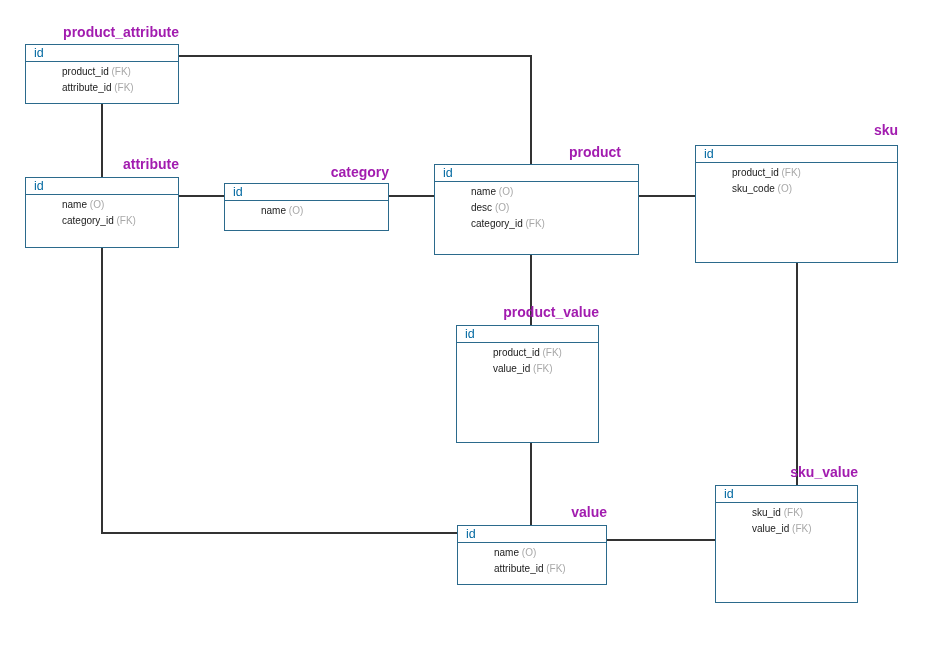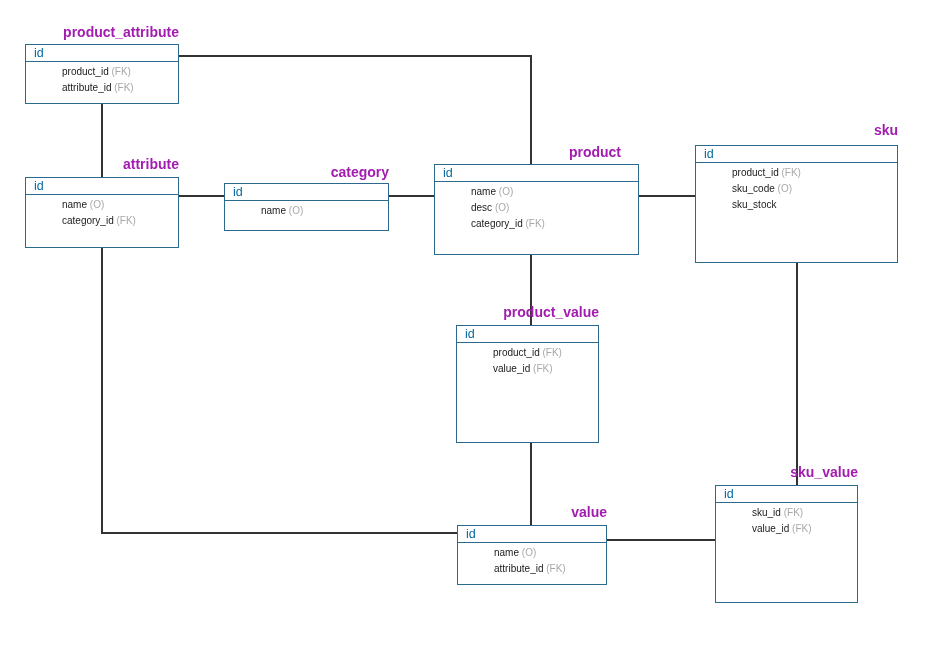--- a/index.html
+++ b/index.html
@@ -120,21 +120,20 @@
           <div class="field"><span>desc</span> <span class="tag" style="color: rgb(168, 168, 168);">(O)</span></div>
           <div class="field"><span>category_id</span> <span class="tag" style="color: rgb(168, 168, 168);">(FK)</span></div>
         </div>
       </div>
       <div class="entity-title" style="left: 695px; top: 122px; width: 203px;">sku</div>
       <div class="entity" style="left: 695px; top: 145px; width: 203px; height: 118px; border-color: rgb(43, 106, 140); background: rgb(255, 255, 255);">
         <div class="pk-row" style="border-bottom-color: rgb(43, 106, 140);">id</div>
         <div class="fields">
           <div class="field"><span>product_id</span> <span class="tag" style="color: rgb(168, 168, 168);">(FK)</span></div>
           <div class="field"><span>sku_code</span> <span class="tag" style="color: rgb(168, 168, 168);">(O)</span></div>
-          <div class="field"><span>sku_stock</span></div>
         </div>
       </div>
       <div class="entity-title" style="left: 456px; top: 304px; width: 143px;">product_value</div>
       <div class="entity" style="left: 456px; top: 325px; width: 143px; height: 118px; border-color: rgb(43, 106, 140); background: rgb(255, 255, 255);">
         <div class="pk-row" style="border-bottom-color: rgb(43, 106, 140);">id</div>
         <div class="fields">
           <div class="field"><span>product_id</span> <span class="tag" style="color: rgb(168, 168, 168);">(FK)</span></div>
           <div class="field"><span>value_id</span> <span class="tag" style="color: rgb(168, 168, 168);">(FK)</span></div>
         </div>
       </div>

